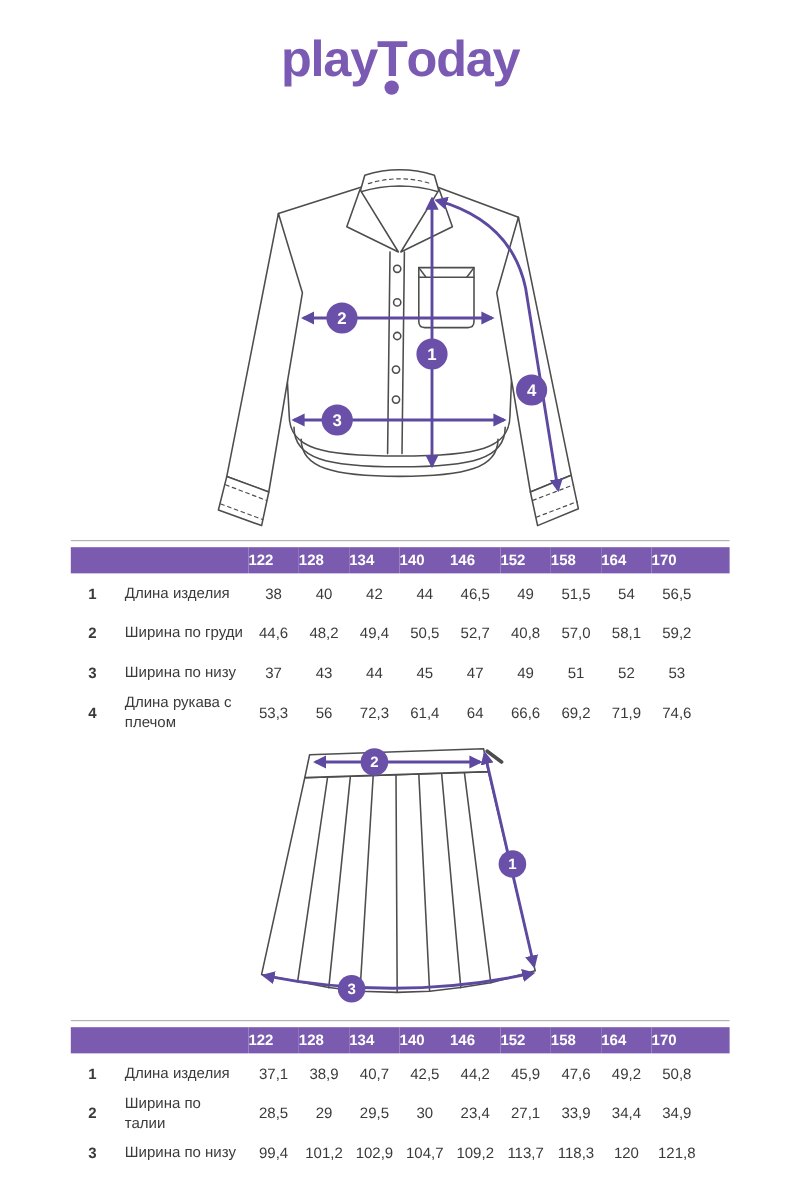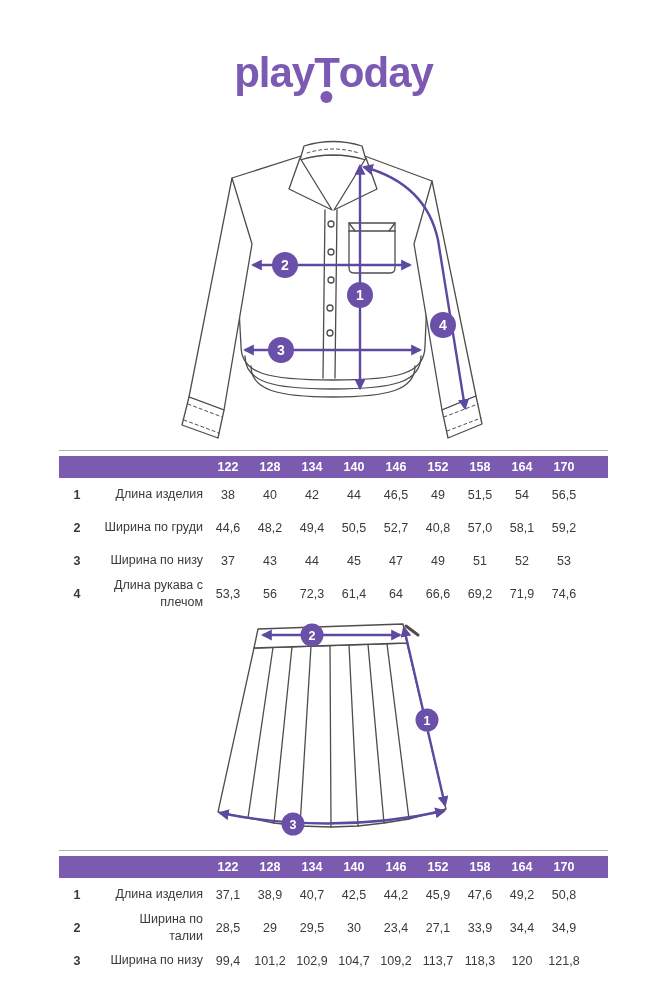--- a/index.html
+++ b/index.html
@@ -4,21 +4,21 @@
 <style>
   html,body { margin:0; padding:0; background:#ffffff; }
   .page {
     position:relative; width:667px; height:1000px; margin:0 auto;
     background:#ffffff; overflow:hidden;
     font-family:"Liberation Sans", sans-serif;
   }
 
   
   .logo {
-    position:absolute; top:52px; left:0; width:100%;
+    position:absolute; top:28px; left:0; width:100%;
     text-align:center; font-size:42px; font-weight:bold;
     color:#7b5ab4; letter-spacing:-1px; line-height:1;
   }
   .logo .t { position:relative; display:inline-block; }
   .logo .tdot {
     position:absolute; left:50%; transform:translateX(-55%);
     bottom:-9px; width:12px; height:12px; border-radius:50%;
     background:#7b5ab4;
   }
 
@@ -33,28 +33,28 @@
   .mnum       { fill:#ffffff; font-family:"Liberation Sans",sans-serif; font-weight:bold; text-anchor:middle; }
 
   
   .tablewrap { position:absolute; left:59px; width:549px; }
   .t1 { top:450px; }
   .t2 { top:850px; }
   .topline { height:1px; background:#b3b3b3; margin-bottom:5px; }
   table { border-collapse:collapse; table-layout:fixed; width:549px; }
   thead th {
     background:#7a5bb0; color:#ffffff; font-weight:bold;
-    font-size:12.5px; height:22px; padding:0; text-align:center;
+    font-size:12.5px; height:22px; padding:0; text-align:left;
   }
   tbody td {
     font-size:12.5px; color:#3a3a3a; height:33px; padding:0;
     text-align:center; vertical-align:middle; background:#ffffff;
   }
   tbody td.c-num   { font-weight:bold; }
-  tbody td.c-label { text-align:right; padding-left:9px; padding-right:4px; line-height:1.3; }
+  tbody td.c-label { text-align:left; padding-left:9px; padding-right:4px; line-height:1.3; }
 </style>
 </head>
 <body>
 
 <div class="page">
 
   <div class="logo"><span>play</span><span class="t"><span>T</span><span class="tdot"></span></span><span>oday</span></div>
 
   <svg class="shirt-svg" viewBox="0 0 330 322">
     <defs>

